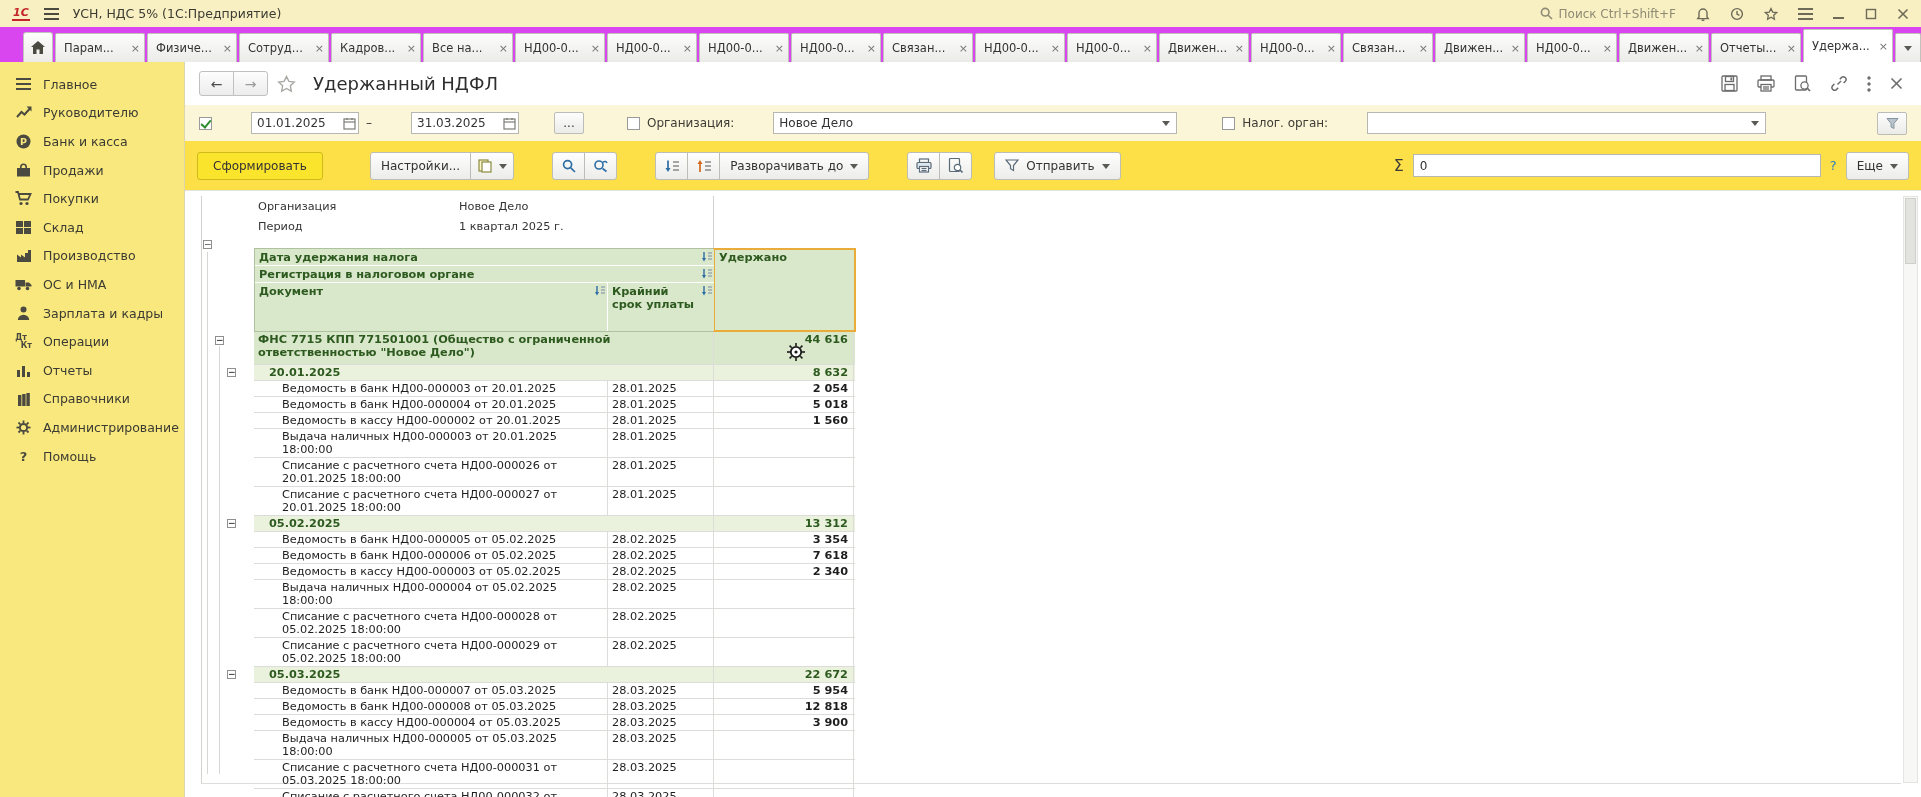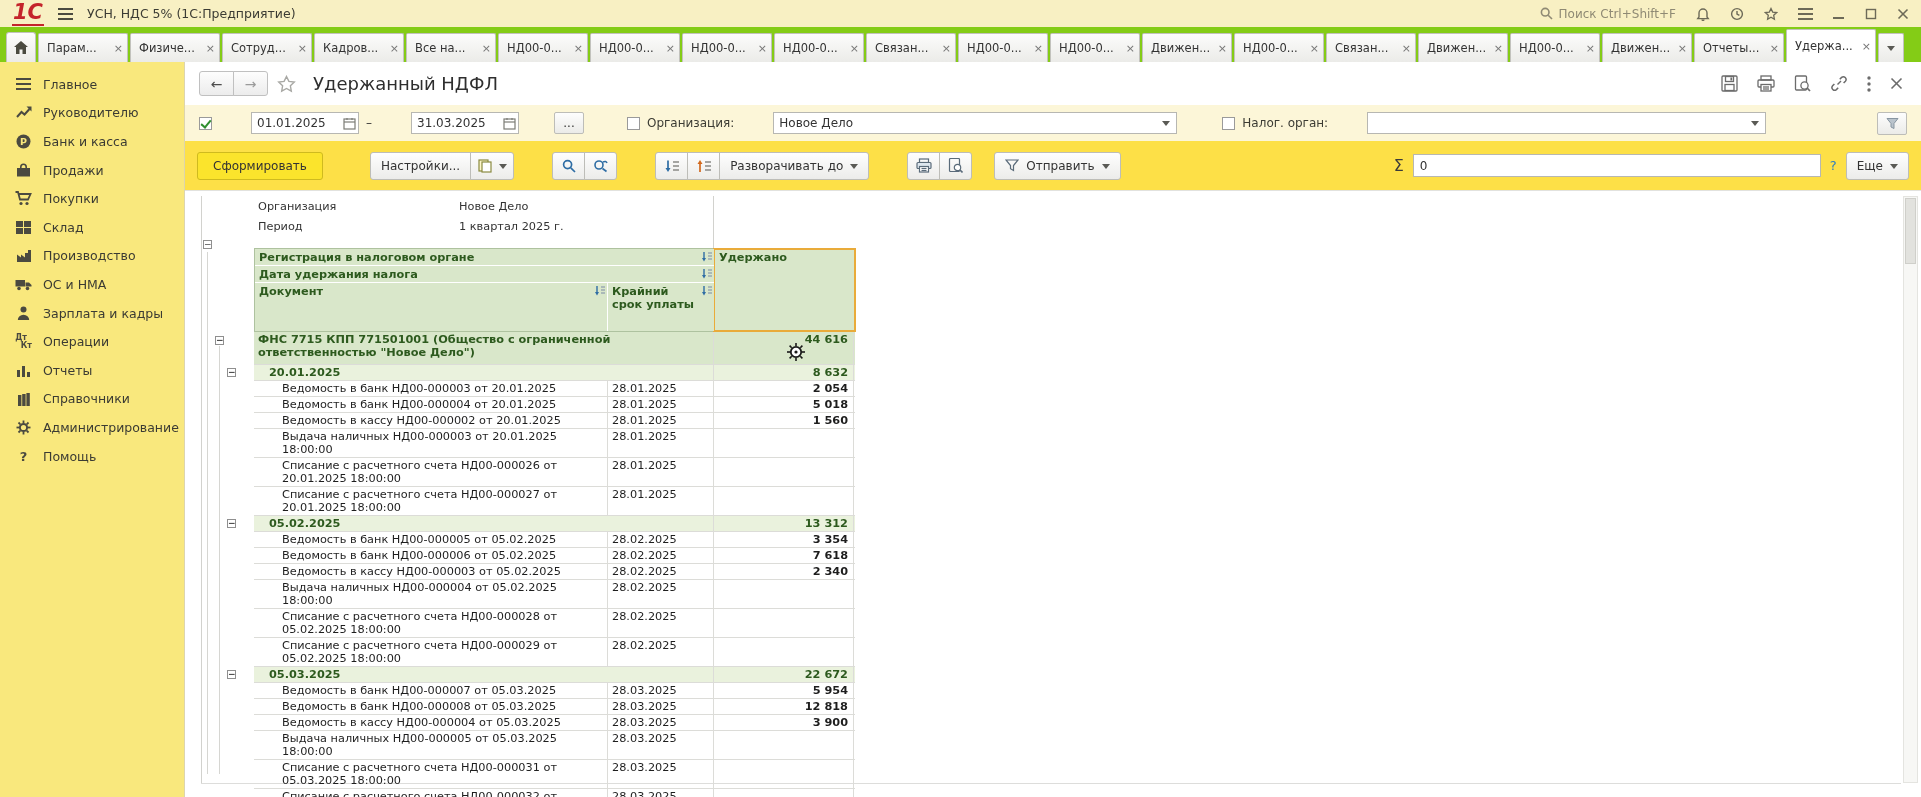--- a/index.html
+++ b/index.html
@@ -6,29 +6,29 @@
   html,body { margin:0; padding:0; }
   body {
     width:1921px; height:797px; overflow:hidden;
     font-family:"DejaVu Sans","Liberation Sans",sans-serif;
     font-size:12px; color:#333; background:#fff;
   }
   svg { display:block; }
 
   
   .titlebar { height:27px; background:#f8f0c3; display:flex; align-items:center; padding:0 12px; gap:14px; }
-  .logo1c { color:#c4242b; font-weight:bold; font-style:italic; font-size:21px; line-height:1;
+  .logo1c { color:#c4242b; font-weight:bold; font-style:italic; font-size:11px; line-height:1;
             border-bottom:2px solid #c4242b; padding:0 1px 1px 1px; }
   .apptitle { font-size:12.5px; color:#3c3c34; }
   .tb-right { margin-left:auto; display:flex; align-items:center; gap:20px; }
   .tb-search { display:flex; align-items:center; gap:6px; color:#8f8a74; }
   .tb-ico { color:#6d6a58; }
 
   
-  .tabbar { height:35px; background:#84cc16; display:flex; align-items:flex-end; padding-left:6px; }
+  .tabbar { height:35px; background:#d946ef; display:flex; align-items:flex-end; padding-left:23px; }
   .tab-home { width:30px; height:30px; background:linear-gradient(#fdfdfc,#ecebe8); border:1px solid #c2c2bd;
               border-bottom:none; border-radius:3px 3px 0 0; display:flex; align-items:center; justify-content:center; }
   .tab { width:90px; height:29px; background:linear-gradient(#fcfcfb,#ebebe8); border:1px solid #c2c2bd; border-bottom:none;
          border-radius:2px 2px 0 0; margin-left:2px; display:flex; align-items:center; padding:0 4px 0 8px;
          font-size:11.5px; color:#333; white-space:nowrap; }
   .tab.active { background:#fff; height:33px; }
   .tab .tlabel { flex:1; overflow:hidden; }
   .tab .tx { color:#777; font-size:11px; margin-left:2px; cursor:pointer; }
   .tab-overflow { width:26px; height:29px; margin-left:2px; display:flex; align-items:center; justify-content:center;
                   background:linear-gradient(#fcfcfb,#ebebe8); border:1px solid #c2c2bd; border-bottom:none; border-radius:2px 2px 0 0;}
@@ -649,35 +649,35 @@
           </div>
           <div class="info-row">
             <span class="info-label">Период</span>
             <span>1 квартал 2025 г.</span>
           </div>
           <div class="spacer12"></div>
 
           <div class="hdr">
             <div class="hdr-left">
               <div class="hrow">
-                <span>Регистрация в налоговом органе</span>
+                <span>Дата удержания налога</span>
                 <span class="sorticon">
                   <svg width="11" height="11" viewBox="0 0 11 11">
                       <line x1="3" y1="1" x2="3" y2="8" stroke="#2e6da4" stroke-width="1.4"></line>
                       <path d="M1 7 L3 10.5 L5 7 Z" fill="#2e6da4"></path>
                       <g stroke="#8a9bac" stroke-width="1.2">
                         <line x1="7" y1="2" x2="11" y2="2"></line>
                         <line x1="7" y1="5" x2="11" y2="5"></line>
                         <line x1="7" y1="8" x2="11" y2="8"></line>
                       </g>
                     </svg>
                 </span>
               </div>
               <div class="hrow">
-                <span>Дата удержания налога</span>
+                <span>Регистрация в налоговом органе</span>
                 <span class="sorticon">
                   <svg width="11" height="11" viewBox="0 0 11 11">
                       <line x1="3" y1="1" x2="3" y2="8" stroke="#2e6da4" stroke-width="1.4"></line>
                       <path d="M1 7 L3 10.5 L5 7 Z" fill="#2e6da4"></path>
                       <g stroke="#8a9bac" stroke-width="1.2">
                         <line x1="7" y1="2" x2="11" y2="2"></line>
                         <line x1="7" y1="5" x2="11" y2="5"></line>
                         <line x1="7" y1="8" x2="11" y2="8"></line>
                       </g>
                     </svg>

